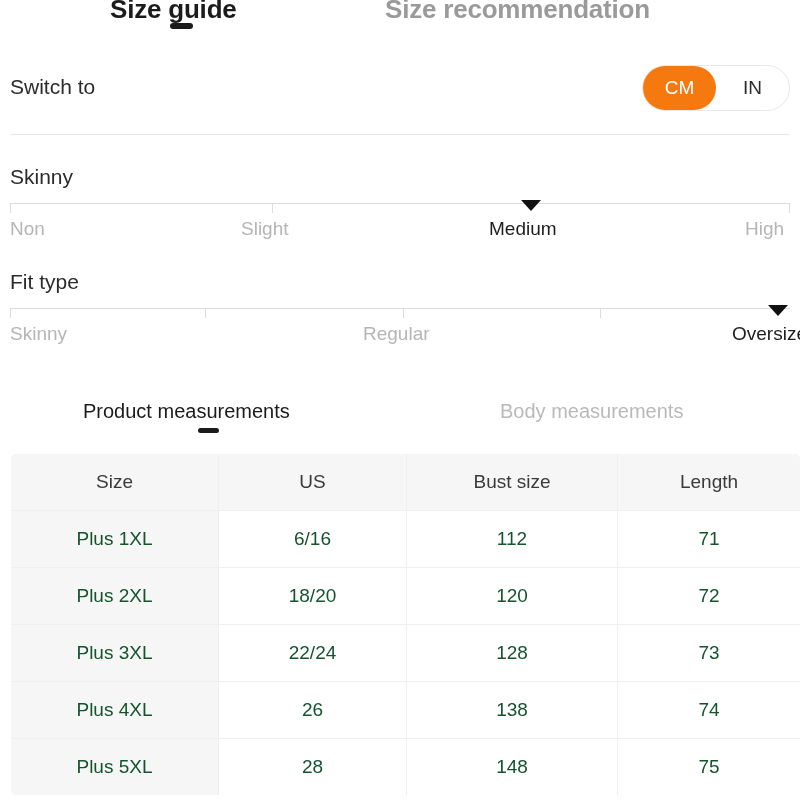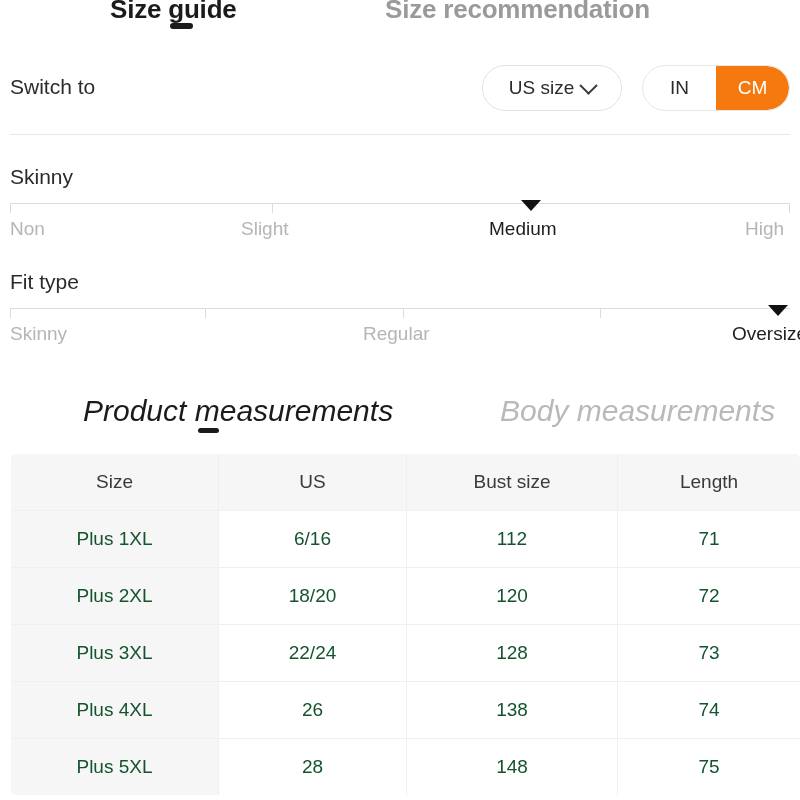--- a/index.html
+++ b/index.html
@@ -185,24 +185,23 @@
   
   .meas-tabs {
     position: absolute;
     left: 0;
     top: 396px;
     width: 800px;
     height: 46px;
   }
   .meas-tab {
     position: absolute;
-    font-size: 30px;
+    font-size: 20px;
     white-space: nowrap;
     line-height: 30px;
-    font-style: italic;
   }
   .meas-tab.active { color: #1b1b1b; left: 83px; top: 0; }
   .meas-tab.inactive { color: #b9b9b9; left: 500px; top: 0; }
   .meas-underline {
     position: absolute;
     left: 198px;
     top: 32px;
     width: 21px;
     height: 5px;
     border-radius: 3px;
@@ -248,28 +247,24 @@
 
 <div class="top-tabs">
   <div class="top-tab active">Size guide</div>
   <div class="top-tab-underline"></div>
   <div class="top-tab inactive">Size recommendation</div>
 </div>
 
 <div class="switch-row">
   <div class="switch-label">Switch to</div>
 
-  <div class="size-select">
-    <span class="sel-text">US size</span>
-    <span class="chev"></span>
-  </div>
 
   <div class="unit-toggle">
+    <div class="unit-opt on">CM</div>
     <div class="unit-opt">IN</div>
-    <div class="unit-opt on">CM</div>
   </div>
 </div>
 
 <div class="divider"></div>
 
 <div class="scale-group" style="top:163px; height:95px;">
   <div class="scale-title">Skinny</div>
 
   <div class="scale-track" style="top:40px;">
     <div class="tick" style="left:0px;"></div>

